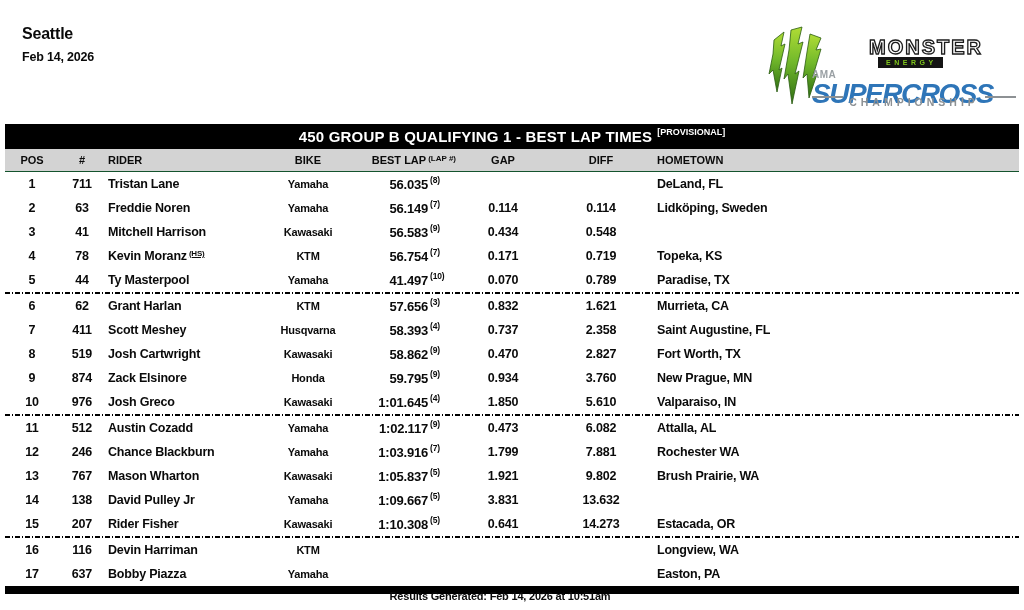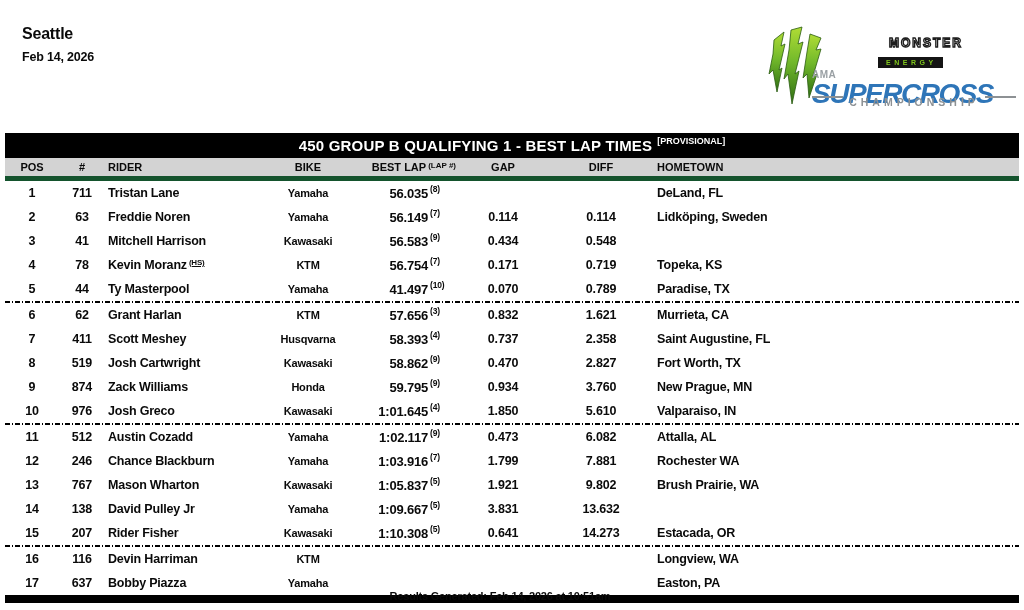--- a/index.html
+++ b/index.html
@@ -14,56 +14,56 @@
 
   
   .venue { position:absolute; left:22px; top:25px; font-size:16px; letter-spacing:-0.2px; }
   .evdate { position:absolute; left:22px; top:50px; font-size:12.5px; letter-spacing:-0.2px; }
 
   
   .logo { position:absolute; top:26px; right:2px; width:272px; height:86px; }
   .claw { position:absolute; left:14px; top:0px; }
   .monster-word {
     position:absolute; left:96px; top:10px; width:160px; text-align:center;
-    font-size:12px; letter-spacing:2px; color:#ffffff;
+    font-size:20px; letter-spacing:2px; color:#ffffff;
     -webkit-text-stroke:1.3px #1c1c1c;
     text-shadow:0 0 1px #000;
   }
   .energy-badge {
     position:absolute; left:128px; top:31px;
     background:#141414; color:#7fc51d;
     font-size:7px; letter-spacing:3.5px; padding:2px 6px 2px 8px;
   }
   .series-line { position:absolute; left:62px; top:40px; display:flex; align-items:flex-start; white-space:nowrap;flex-direction:column; }
   .ama { font-size:10px; color:#9aa0a4; letter-spacing:0.5px; margin-top:3px; margin-right:2px; }
   .supercross {
     font-size:28px; line-height:1; font-style:italic;
     letter-spacing:-1.5px; color:#2e75b8;
   }
   .champ-line { position:absolute; left:62px; top:70px; width:204px; display:flex; align-items:flex-start; color:#8d9194; }
   .champ-rule { height:2px; background:#8d9194; flex:1; }
   .champ-text { font-size:10.5px; letter-spacing:4px; margin:0 6px; white-space:nowrap; }
 
   
-  .rtable { position:absolute; left:5px; top:133px; width:1014px; }
+  .rtable { position:absolute; left:5px; top:124px; width:1014px; }
   .title-bar {
     height:25px; background:#000; color:#fff;
     display:flex; align-items:center; justify-content:center;
     font-size:15px; letter-spacing:0.2px;
   }
   .prov-sup { font-size:9px; margin-left:5px; position:relative; top:-5px; letter-spacing:0; }
 
   .grid-cols {
     display:grid;
     grid-template-columns:54px 46px 163px 80px 80px 30px 90px 106px 1fr;
     align-items:center;
   }
   .chead {
     height:23px; background:#d3d3d3; font-size:11px;
-    border-bottom:5px solid #14532d;
+    border-bottom:1px solid #14532d;
   }
   .cell-c { text-align:center; }
   .cell-l { text-align:left; padding-left:3px; }
   .h-bestlap { grid-column:5 / 7; text-align:right; padding-right:2px; white-space:nowrap; }
   .h-laptag { font-size:8px; position:relative; top:-3px; margin-left:2px; }
 
   .tbody { background:#fff; }
   .row { height:24px; font-size:12.5px; letter-spacing:-0.2px; }
   .t-bike { font-size:11px; text-align:center; }
   .t-time { text-align:right; font-size:13px; }
@@ -218,21 +218,21 @@
           <div class="t-bike">Kawasaki</div>
           <div class="t-time">58.862</div>
           <div class="t-lap">(9)</div>
           <div class="cell-c">0.470</div>
           <div class="cell-c">2.827</div>
           <div class="cell-l">Fort Worth, TX</div>
         </div>
         <div class="row grid-cols">
           <div class="cell-c">9</div>
           <div class="cell-c">874</div>
-          <div class="cell-l"><span>Zack Williams</span></div>
+          <div class="cell-l"><span>Zack Elsinore</span></div>
           <div class="t-bike">Honda</div>
           <div class="t-time">59.795</div>
           <div class="t-lap">(9)</div>
           <div class="cell-c">0.934</div>
           <div class="cell-c">3.760</div>
           <div class="cell-l">New Prague, MN</div>
         </div>
         <div class="row grid-cols">
           <div class="cell-c">10</div>
           <div class="cell-c">976</div>

